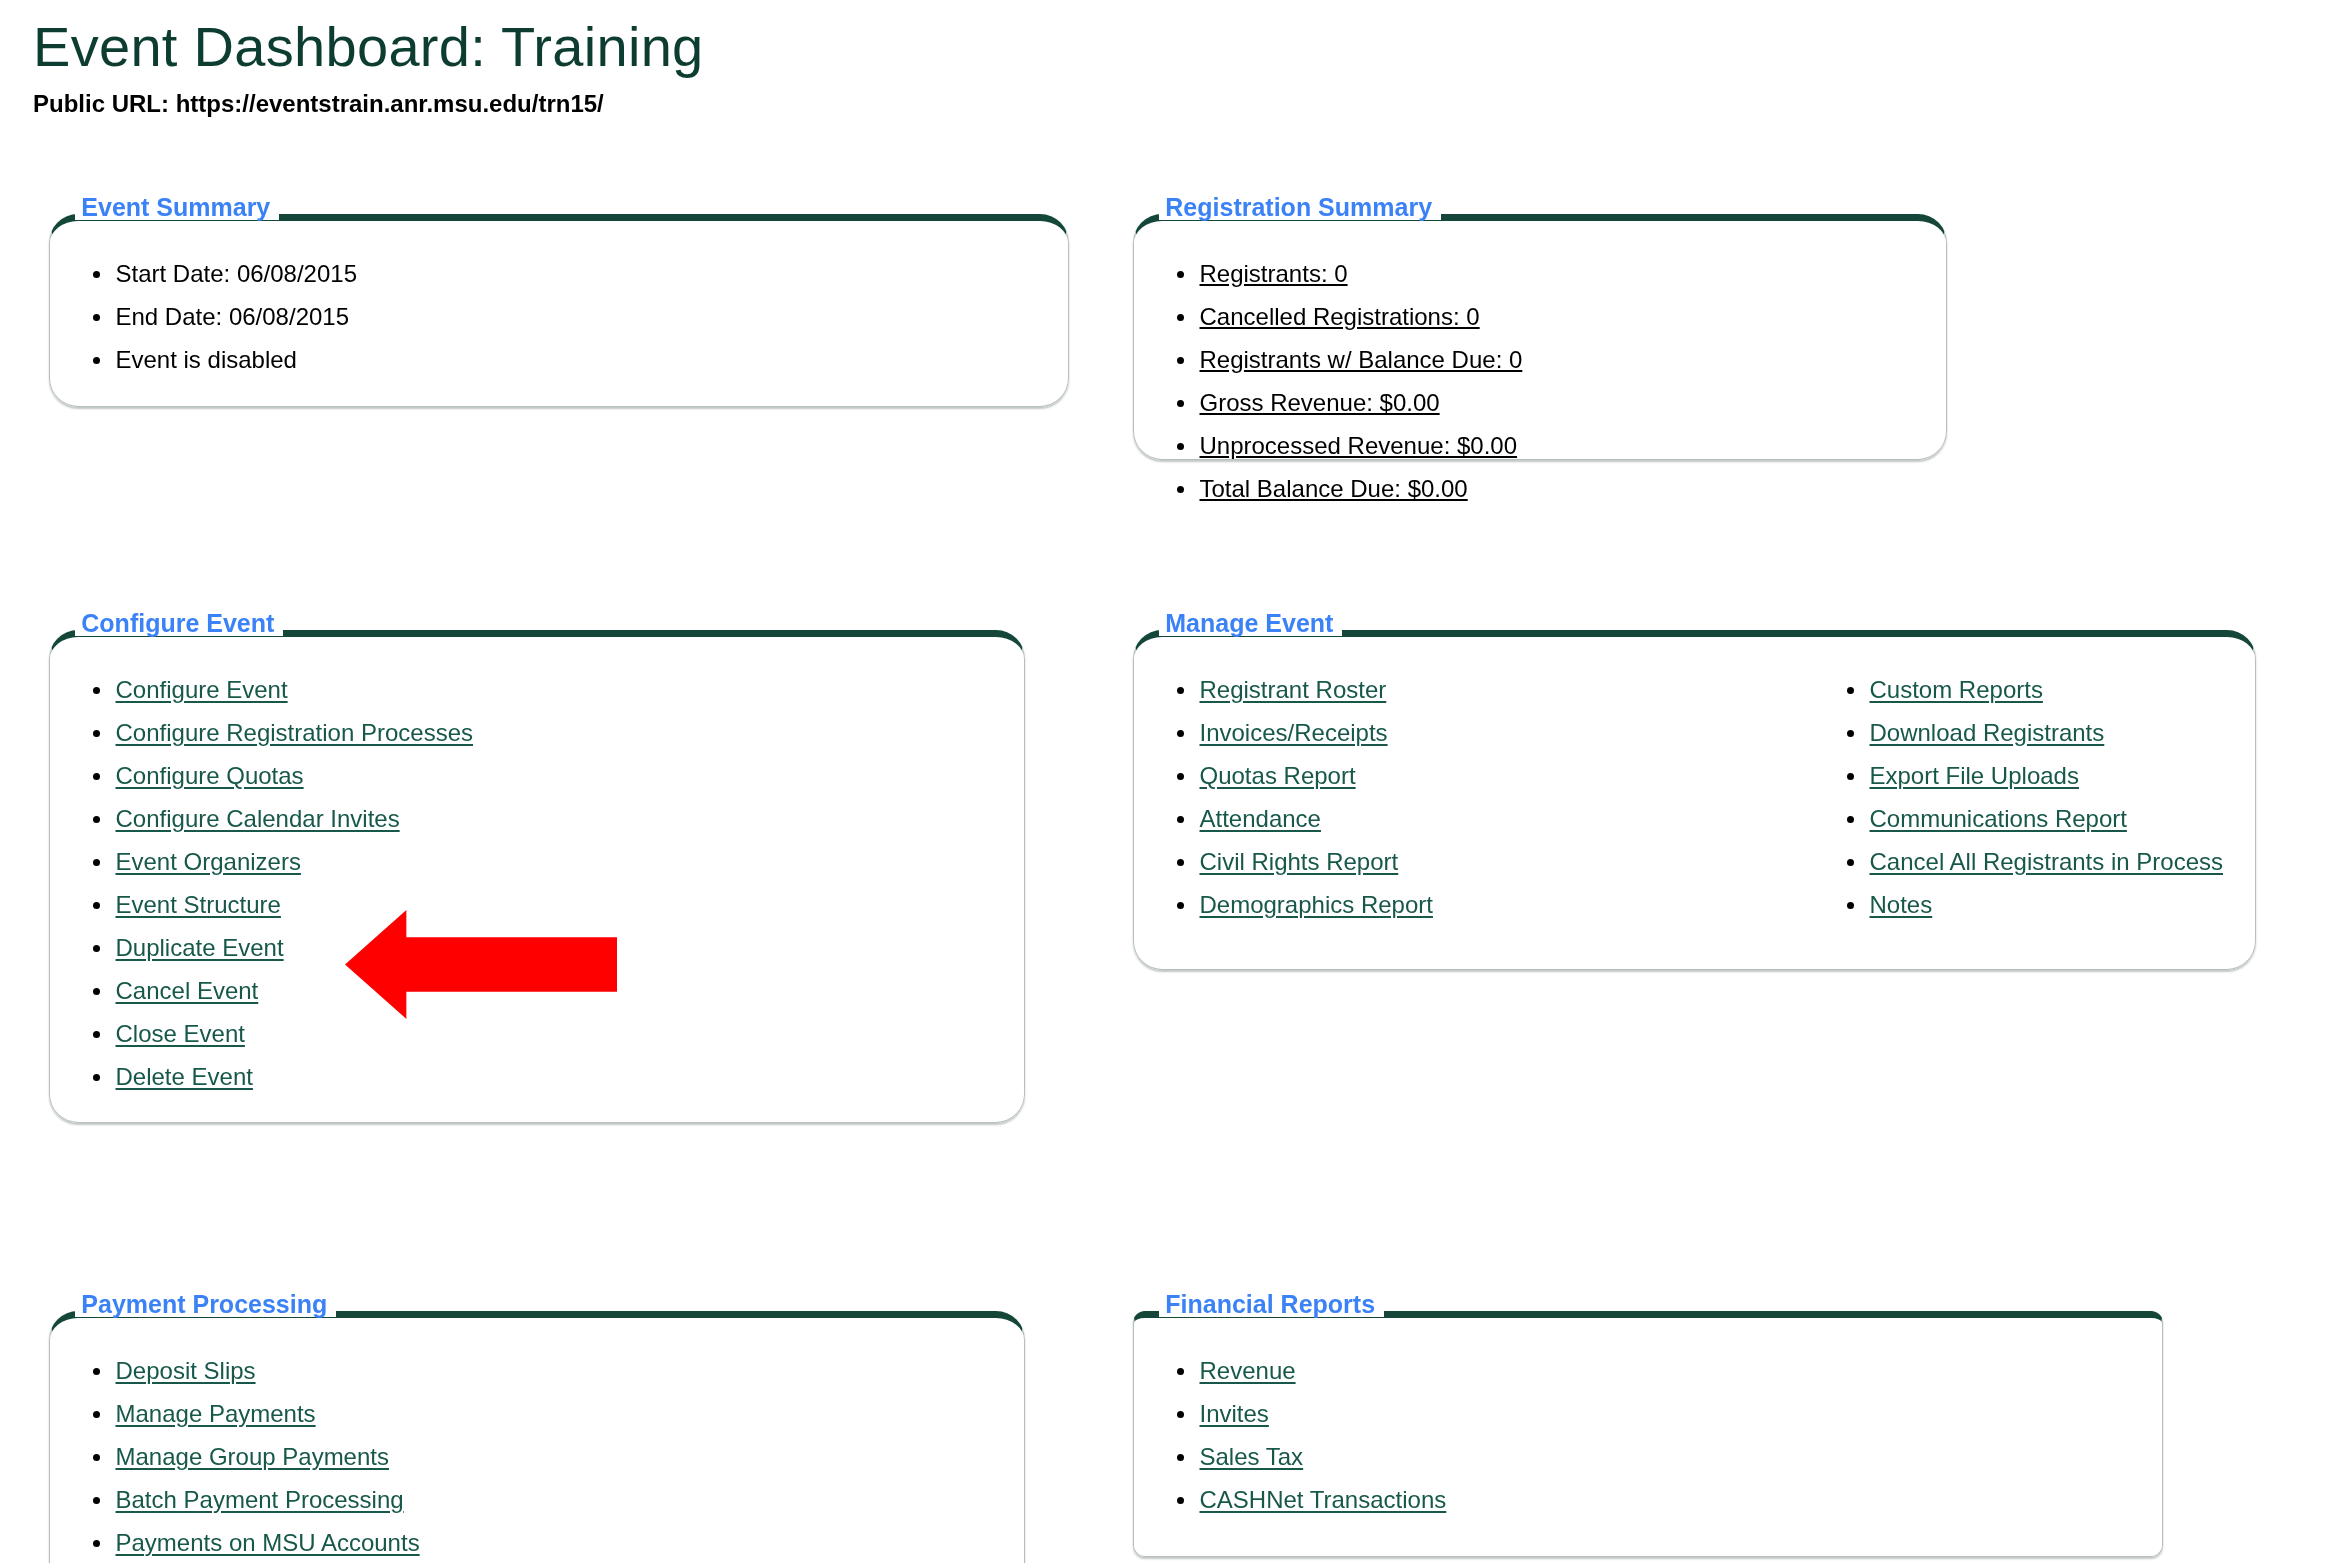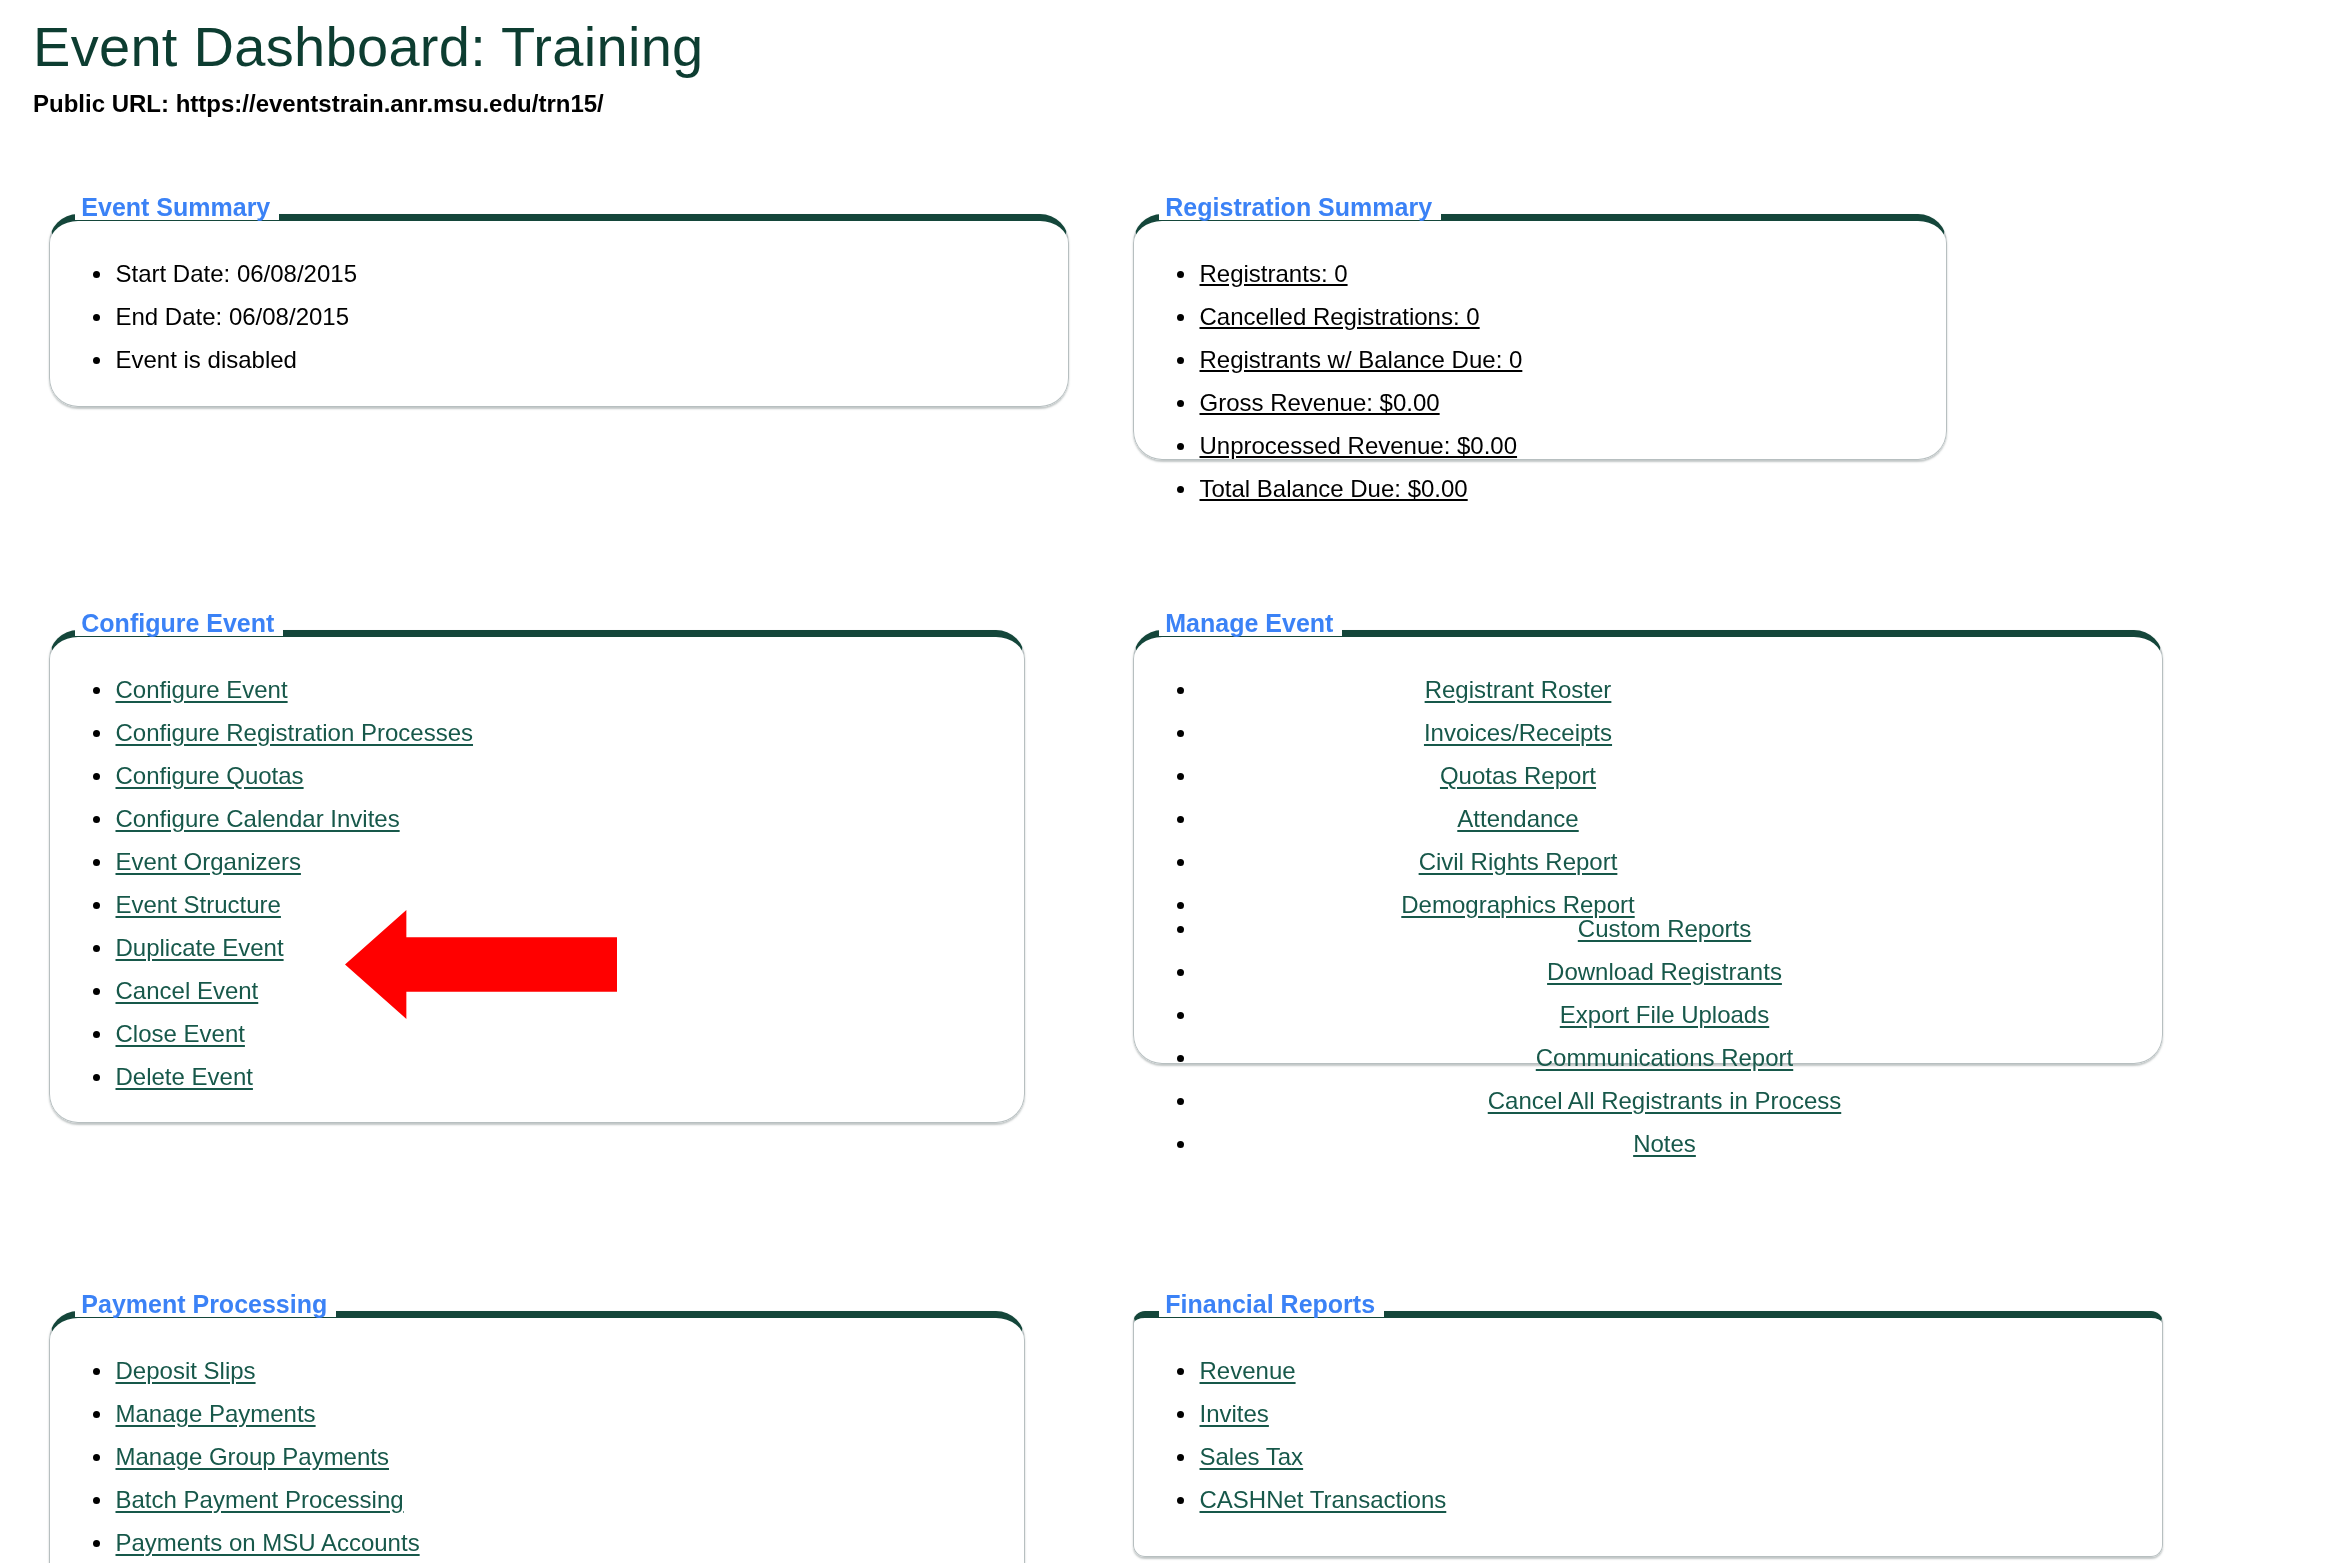--- a/index.html
+++ b/index.html
@@ -108,22 +108,21 @@
     color: #17584a;
     text-decoration: underline;
     text-underline-offset: 3.2px;
     text-decoration-thickness: 1.9px;
     font-size: 24px;
     cursor: pointer;
   }
 
   .two-col {
     display: flex;
-    flex-direction: column;
-    text-align: center;
+    flex-direction: row;
   }
   .col-a { width: 670px; flex: none; }
   .col-b { flex: none; }
 
   
   #red-arrow {
     position: absolute;
     left: 345px;
     top: 910px;
     width: 272px;
@@ -186,21 +185,21 @@
           <li><a class="panel-link" href="#">Event Organizers</a></li>
           <li><a class="panel-link" href="#">Event Structure</a></li>
           <li><a class="panel-link" href="#">Duplicate Event</a></li>
           <li><a class="panel-link" href="#">Cancel Event</a></li>
           <li><a class="panel-link" href="#">Close Event</a></li>
           <li><a class="panel-link" href="#">Delete Event</a></li>
         </ul>
       </div>
     </fieldset>
 
-    <fieldset class="panel" id="panel-manage-event" style="left:1131px; top:0; width:1030px; height:434px;">
+    <fieldset class="panel" id="panel-manage-event" style="left:1131px; top:0; width:1030px; height:340px;">
 
       <div class="panel-legend">Manage Event</div>
       <div class="panel-body two-col">
         <ul class="panel-list col-a">
           <li><a class="panel-link" href="#">Registrant Roster</a></li>
           <li><a class="panel-link" href="#">Invoices/Receipts</a></li>
           <li><a class="panel-link" href="#">Quotas Report</a></li>
           <li><a class="panel-link" href="#">Attendance</a></li>
           <li><a class="panel-link" href="#">Civil Rights Report</a></li>
           <li><a class="panel-link" href="#">Demographics Report</a></li>

